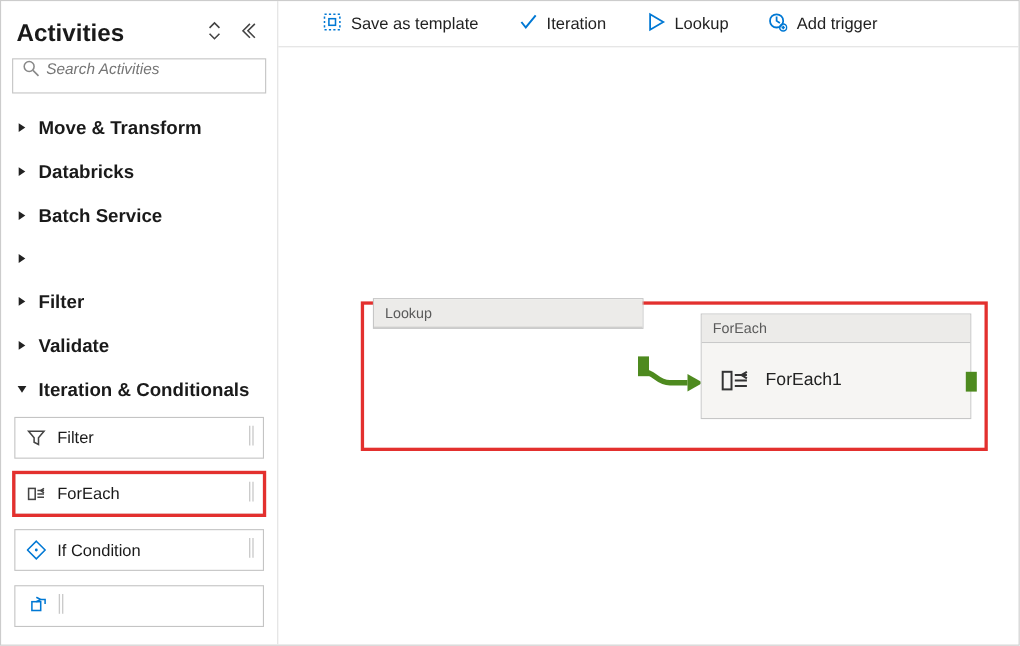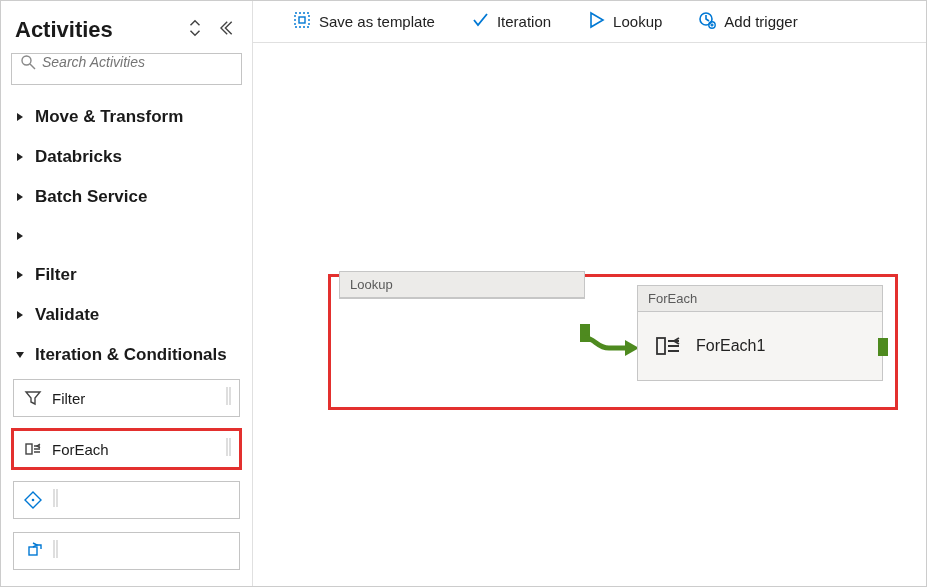--- a/index.html
+++ b/index.html
@@ -158,20 +158,21 @@
         </span>
       </div>
 
       <div class="activity-item">
         <span class="icon-slot">
           <svg viewBox="0 0 18 18" width="18" height="18">
               <path d="M9 1 L17 9 L9 17 L1 9 Z" fill="none" stroke="#0078d4" stroke-width="1.4"></path>
               <circle cx="9" cy="9" r="1.3" fill="#0078d4"></circle>
             </svg>
         </span>
+        <span class="label">If Condition</span>
         <span>
           <svg class="grip-icon" viewBox="0 0 8 22">
               <line x1="2" y1="2" x2="2" y2="20" stroke="#888" stroke-width="1.2"></line>
               <line x1="5" y1="2" x2="5" y2="20" stroke="#888" stroke-width="1.2"></line>
             </svg>
         </span>
       </div>
 
       <div class="activity-item">
         <span class="icon-slot">

